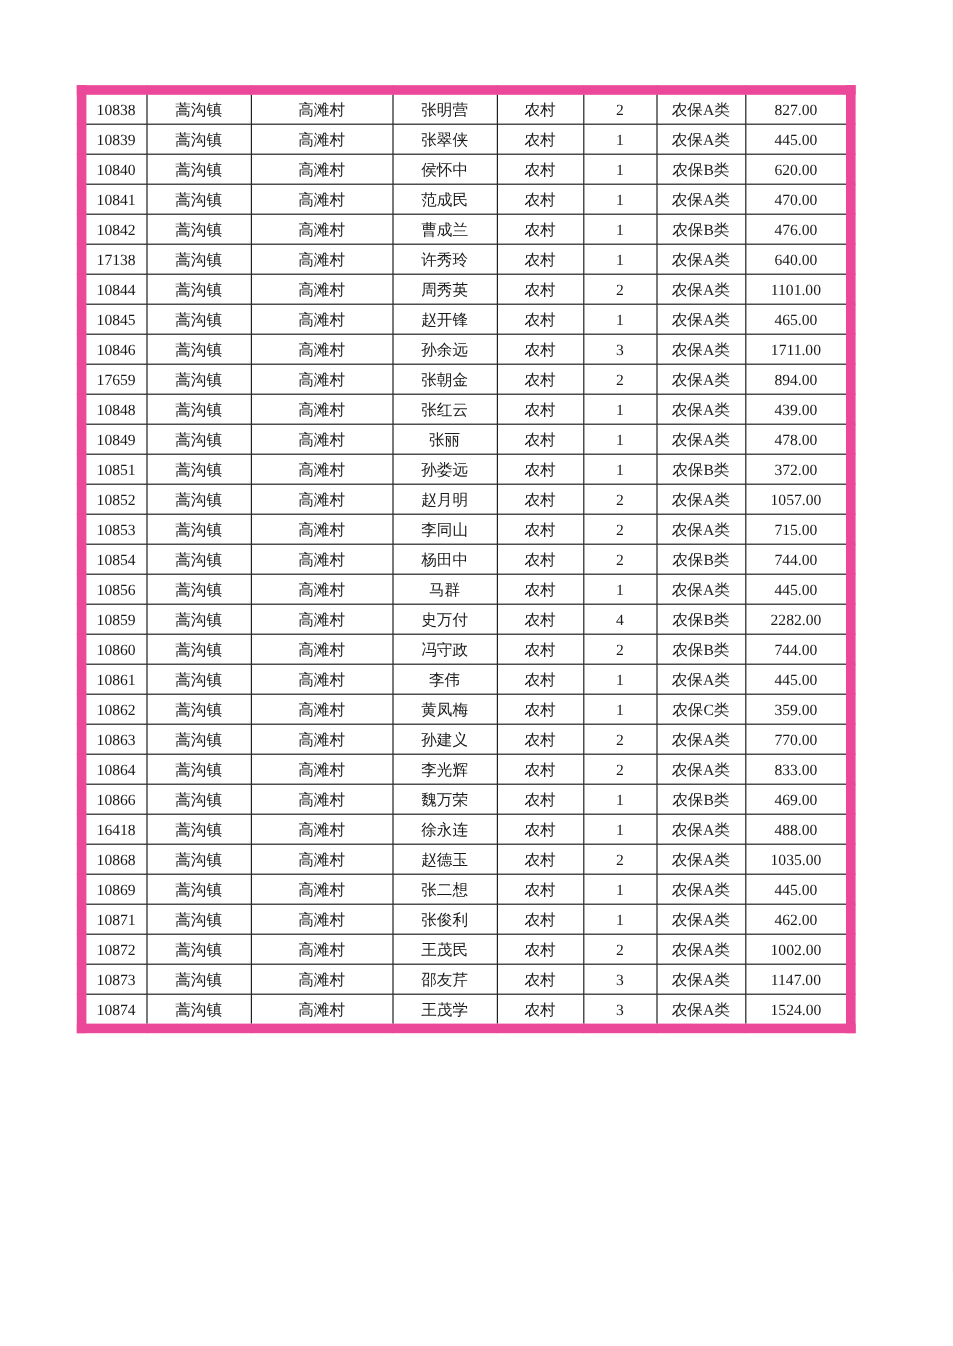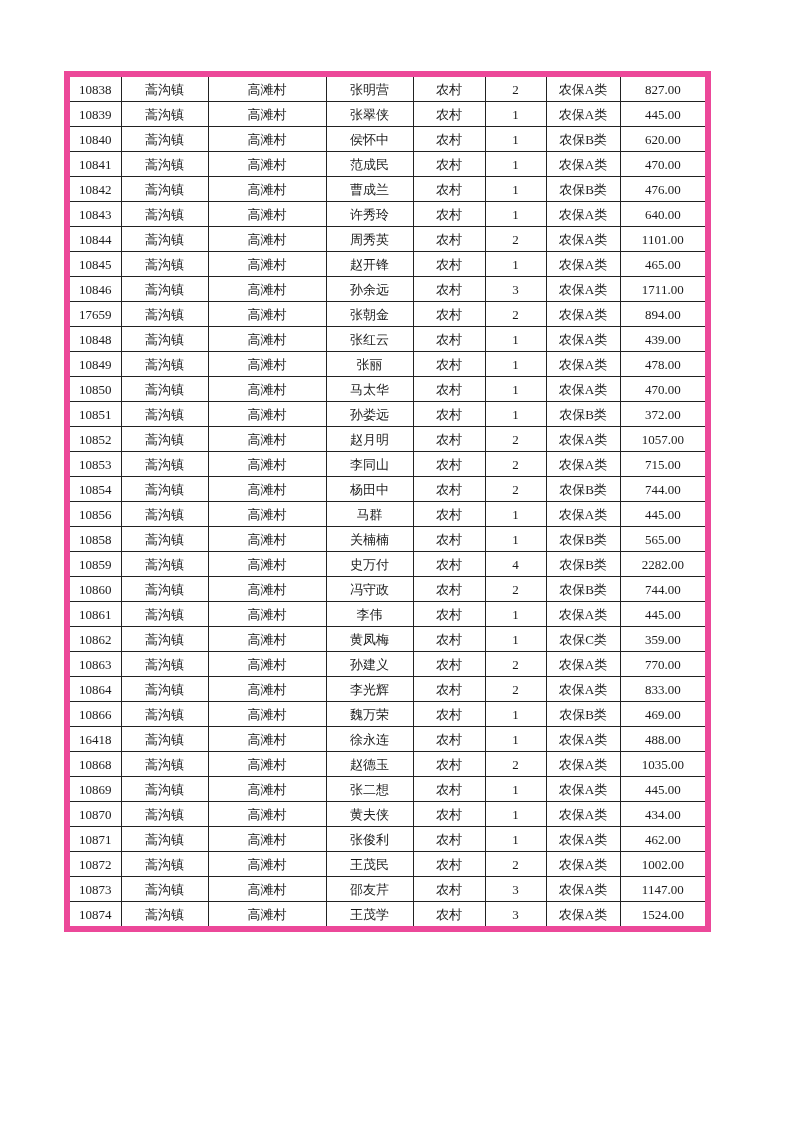--- a/index.html
+++ b/index.html
@@ -17,21 +17,21 @@
     font-family: "Liberation Serif", "DejaVu Serif", serif;
     color: #1a1a1a;
   }
   table.records {
     position: absolute;
     left: 64px;
     top: 71px;
     width: 641px;
     border-collapse: collapse;
     table-layout: fixed;
-    border: 6px solid #ec4899;
+    border: 8px solid #ec4899;
   }
   table.records td {
     border: 1px solid #222222;
     height: 24px;
     padding: 0 2px;
     text-align: center;
     vertical-align: middle;
     font-size: 13px;
     line-height: 1;
     white-space: nowrap;
@@ -106,21 +106,21 @@
           <td>10842</td>
           <td>蒿沟镇</td>
           <td>高滩村</td>
           <td>曹成兰</td>
           <td>农村</td>
           <td>1</td>
           <td>农保B类</td>
           <td>476.00</td>
         </tr>
         <tr>
-          <td>10843</td>
+          <td>17138</td>
           <td>蒿沟镇</td>
           <td>高滩村</td>
           <td>许秀玲</td>
           <td>农村</td>
           <td>1</td>
           <td>农保A类</td>
           <td>640.00</td>
         </tr>
         <tr>
           <td>10844</td>
@@ -176,30 +176,20 @@
           <td>10849</td>
           <td>蒿沟镇</td>
           <td>高滩村</td>
           <td>张丽</td>
           <td>农村</td>
           <td>1</td>
           <td>农保A类</td>
           <td>478.00</td>
         </tr>
         <tr>
-          <td>10850</td>
-          <td>蒿沟镇</td>
-          <td>高滩村</td>
-          <td>马太华</td>
-          <td>农村</td>
-          <td>1</td>
-          <td>农保A类</td>
-          <td>470.00</td>
-        </tr>
-        <tr>
           <td>10851</td>
           <td>蒿沟镇</td>
           <td>高滩村</td>
           <td>孙娄远</td>
           <td>农村</td>
           <td>1</td>
           <td>农保B类</td>
           <td>372.00</td>
         </tr>
         <tr>
@@ -234,30 +224,20 @@
         </tr>
         <tr>
           <td>10856</td>
           <td>蒿沟镇</td>
           <td>高滩村</td>
           <td>马群</td>
           <td>农村</td>
           <td>1</td>
           <td>农保A类</td>
           <td>445.00</td>
-        </tr>
-        <tr>
-          <td>10858</td>
-          <td>蒿沟镇</td>
-          <td>高滩村</td>
-          <td>关楠楠</td>
-          <td>农村</td>
-          <td>1</td>
-          <td>农保B类</td>
-          <td>565.00</td>
         </tr>
         <tr>
           <td>10859</td>
           <td>蒿沟镇</td>
           <td>高滩村</td>
           <td>史万付</td>
           <td>农村</td>
           <td>4</td>
           <td>农保B类</td>
           <td>2282.00</td>
@@ -344,30 +324,20 @@
         </tr>
         <tr>
           <td>10869</td>
           <td>蒿沟镇</td>
           <td>高滩村</td>
           <td>张二想</td>
           <td>农村</td>
           <td>1</td>
           <td>农保A类</td>
           <td>445.00</td>
-        </tr>
-        <tr>
-          <td>10870</td>
-          <td>蒿沟镇</td>
-          <td>高滩村</td>
-          <td>黄夫侠</td>
-          <td>农村</td>
-          <td>1</td>
-          <td>农保A类</td>
-          <td>434.00</td>
         </tr>
         <tr>
           <td>10871</td>
           <td>蒿沟镇</td>
           <td>高滩村</td>
           <td>张俊利</td>
           <td>农村</td>
           <td>1</td>
           <td>农保A类</td>
           <td>462.00</td>

